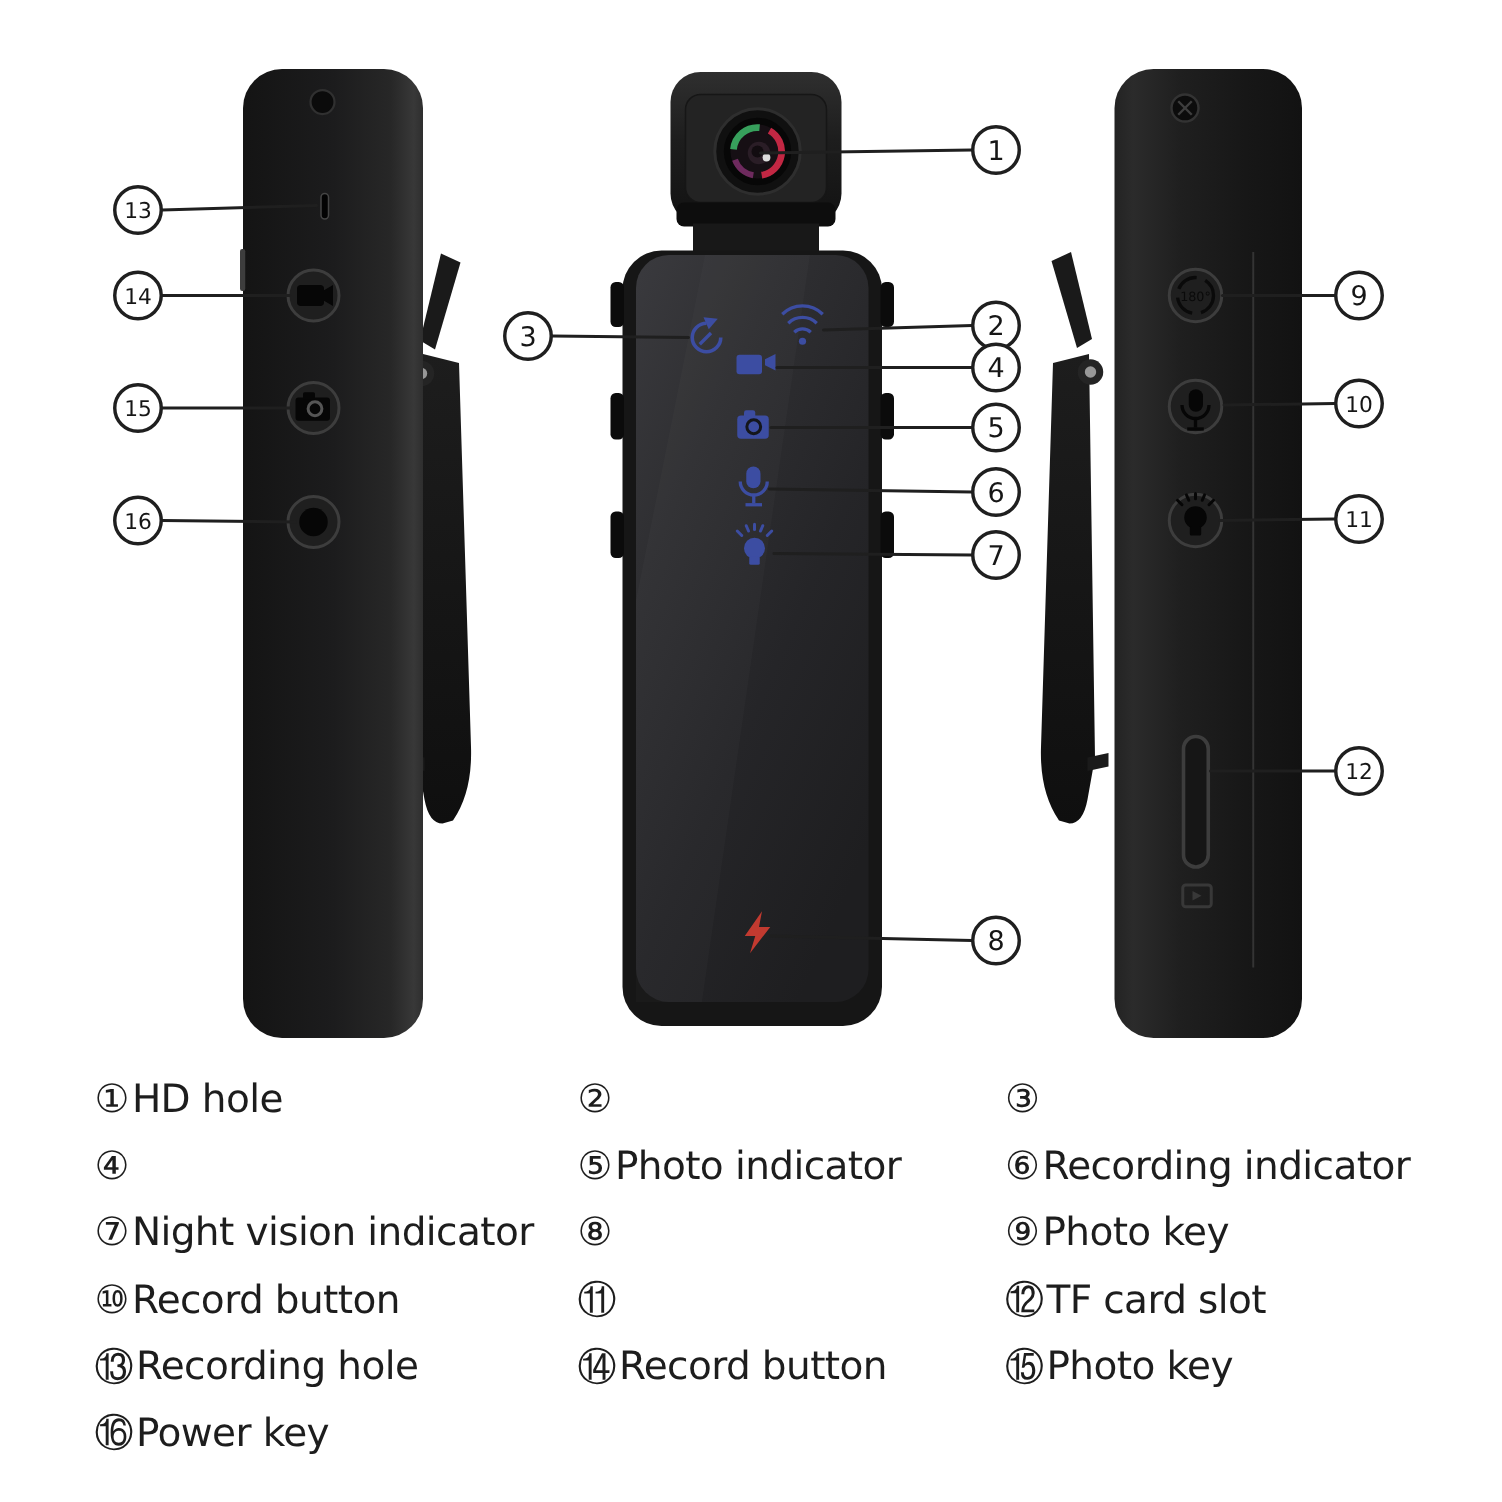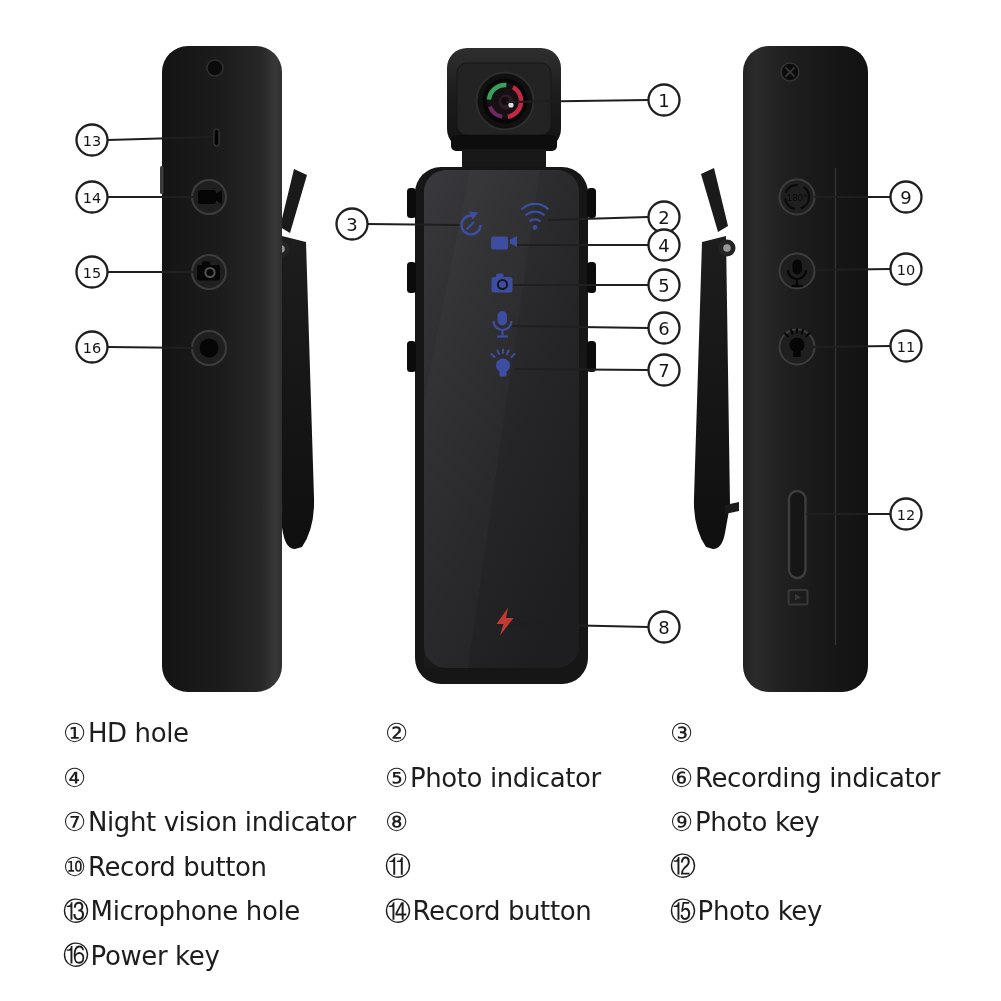--- a/index.html
+++ b/index.html
@@ -332,24 +332,25 @@
       </div>
   <div class="cell">
         <span class="num">⑩</span>
         <span>Record button</span>
       </div>
   <div class="cell">
         <span class="num">⑪</span>
       </div>
   <div class="cell">
         <span class="num">⑫</span>
+        <span>TF card slot</span>
       </div>
   <div class="cell">
         <span class="num">⑬</span>
-        <span>Microphone hole</span>
+        <span>Recording hole</span>
       </div>
   <div class="cell">
         <span class="num">⑭</span>
         <span>Record button</span>
       </div>
   <div class="cell">
         <span class="num">⑮</span>
         <span>Photo key</span>
       </div>
   <div class="cell">

